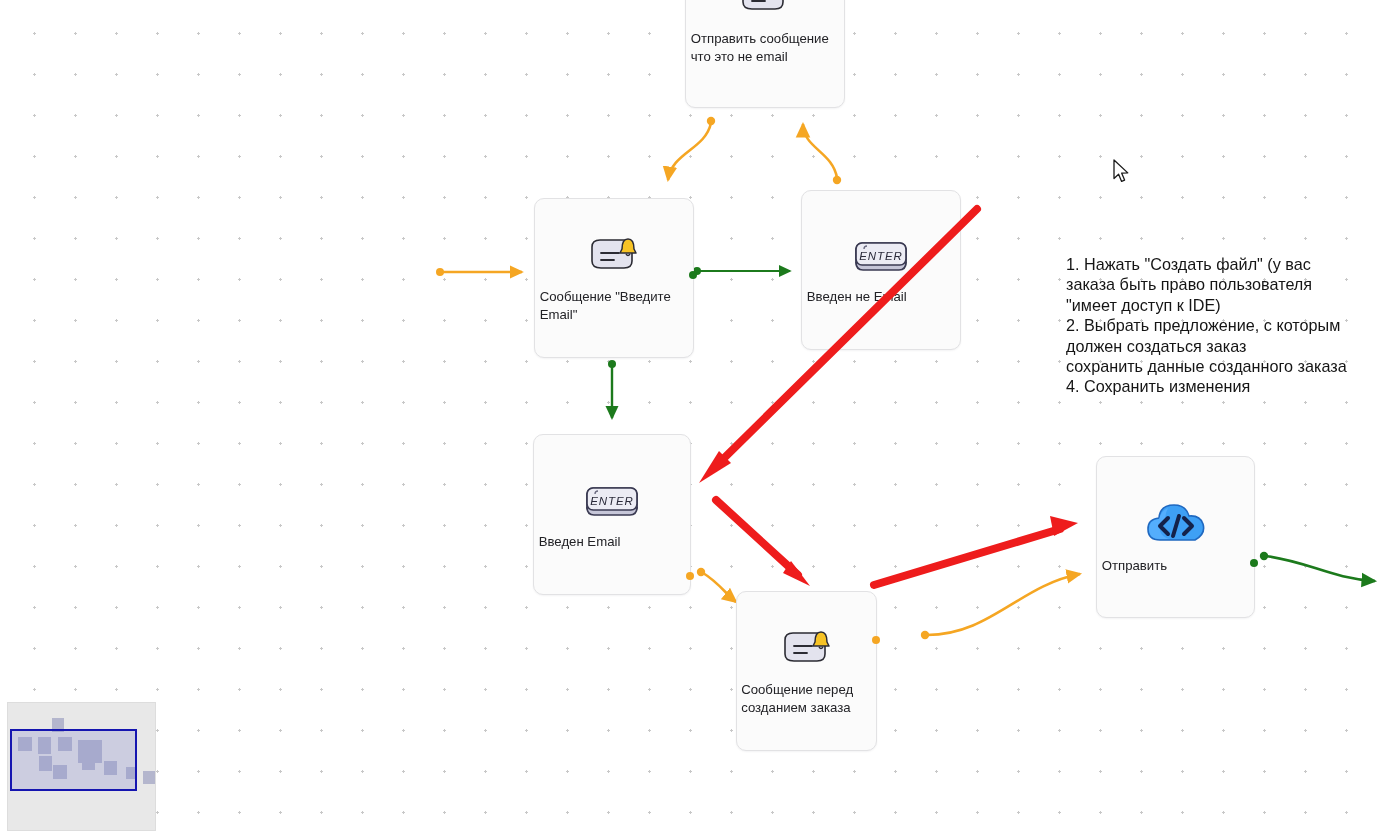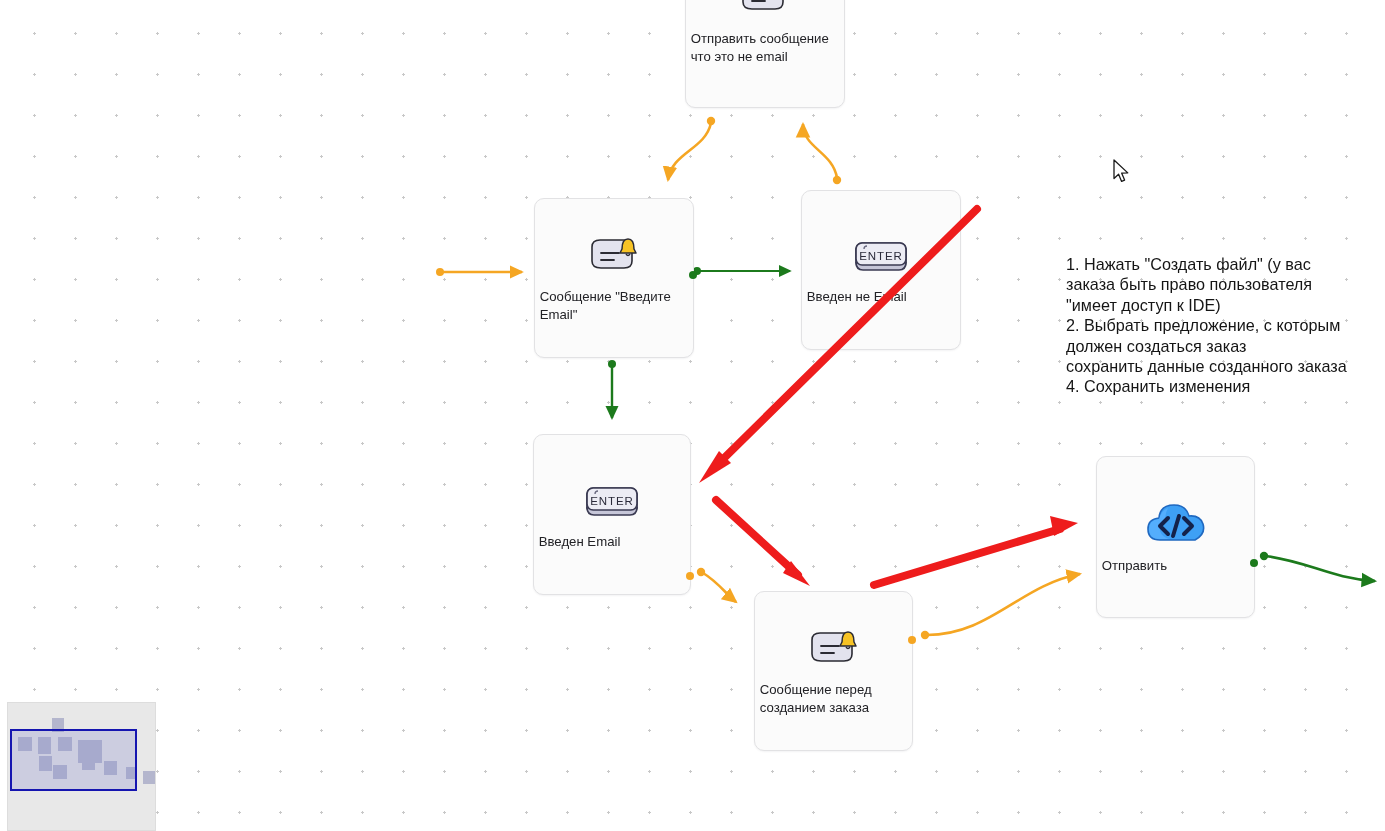--- a/index.html
+++ b/index.html
@@ -33,20 +33,21 @@
     box-shadow: 0 1px 2px rgba(20,20,30,0.05);
     display: flex;
     flex-direction: column;
     align-items: center;
     justify-content: center;
     z-index: 3;
   }
   .node-icon {
     display: flex; align-items: flex-start; justify-content: center;
     margin-bottom: 10px;
+    font-style: italic;
   }
   .node-label {
     font-size: 13.2px;
     line-height: 1.34;
     color: #222226;
     width: 94%;
     word-wrap: break-word;
   }
   .port {
     position: absolute;
@@ -198,21 +199,21 @@
         <path d="M6,28 q0,8 7,8 h36 q7,0 7,-8" fill="#c6c6d8" stroke="#3a3a52" stroke-width="1.7"></path>
         <rect x="6" y="9" width="50" height="22" rx="6" fill="#ececf4" stroke="#3a3a52" stroke-width="1.7"></rect>
         <path d="M14,15 q0,-3 3,-3" fill="none" stroke="#6a6a80" stroke-width="1.3"></path>
         <text x="31" y="26" font-family="'Liberation Sans',sans-serif" font-size="11.5" fill="#2b2b3a" text-anchor="middle" letter-spacing="0.9">ENTER</text>
       </svg>
     </div>
     <div class="node-label">Введен Email</div>
     <div class="port orange" style="right:-4px; top:137px;"></div>
   </div>
 
-  <div class="node" style="left:754px; top:591px; width:159px; height:160px;">
+  <div class="node" style="left:736px; top:591px; width:141px; height:160px;">
     <div class="node-icon">
       <svg width="56" height="46" viewBox="0 0 56 46">
         <path d="M6,15 q0,-7 8,-7 h24 q8,0 8,7 v14 q0,7 -8,7 h-23 q-9,0 -9,-7 z" fill="#e3e3ee" stroke="#2b2b33" stroke-width="1.6" stroke-linejoin="round"></path>
         <line x1="15" y1="21" x2="33" y2="21" stroke="#2b2b33" stroke-width="1.8" stroke-linecap="round"></line>
         <line x1="15" y1="28" x2="28" y2="28" stroke="#2b2b33" stroke-width="1.8" stroke-linecap="round"></line>
         <path d="M36,17 q0,-10 6,-10 q6,0 6,10 l2,4 h-16 z" fill="#f7c325" stroke="#2b2b33" stroke-width="1.5" stroke-linejoin="round"></path>
         <path d="M40,22 q2,3 4,0" fill="none" stroke="#2b2b33" stroke-width="1.4"></path>
       </svg>
     </div>
     <div class="node-label">Сообщение перед созданием заказа</div>

